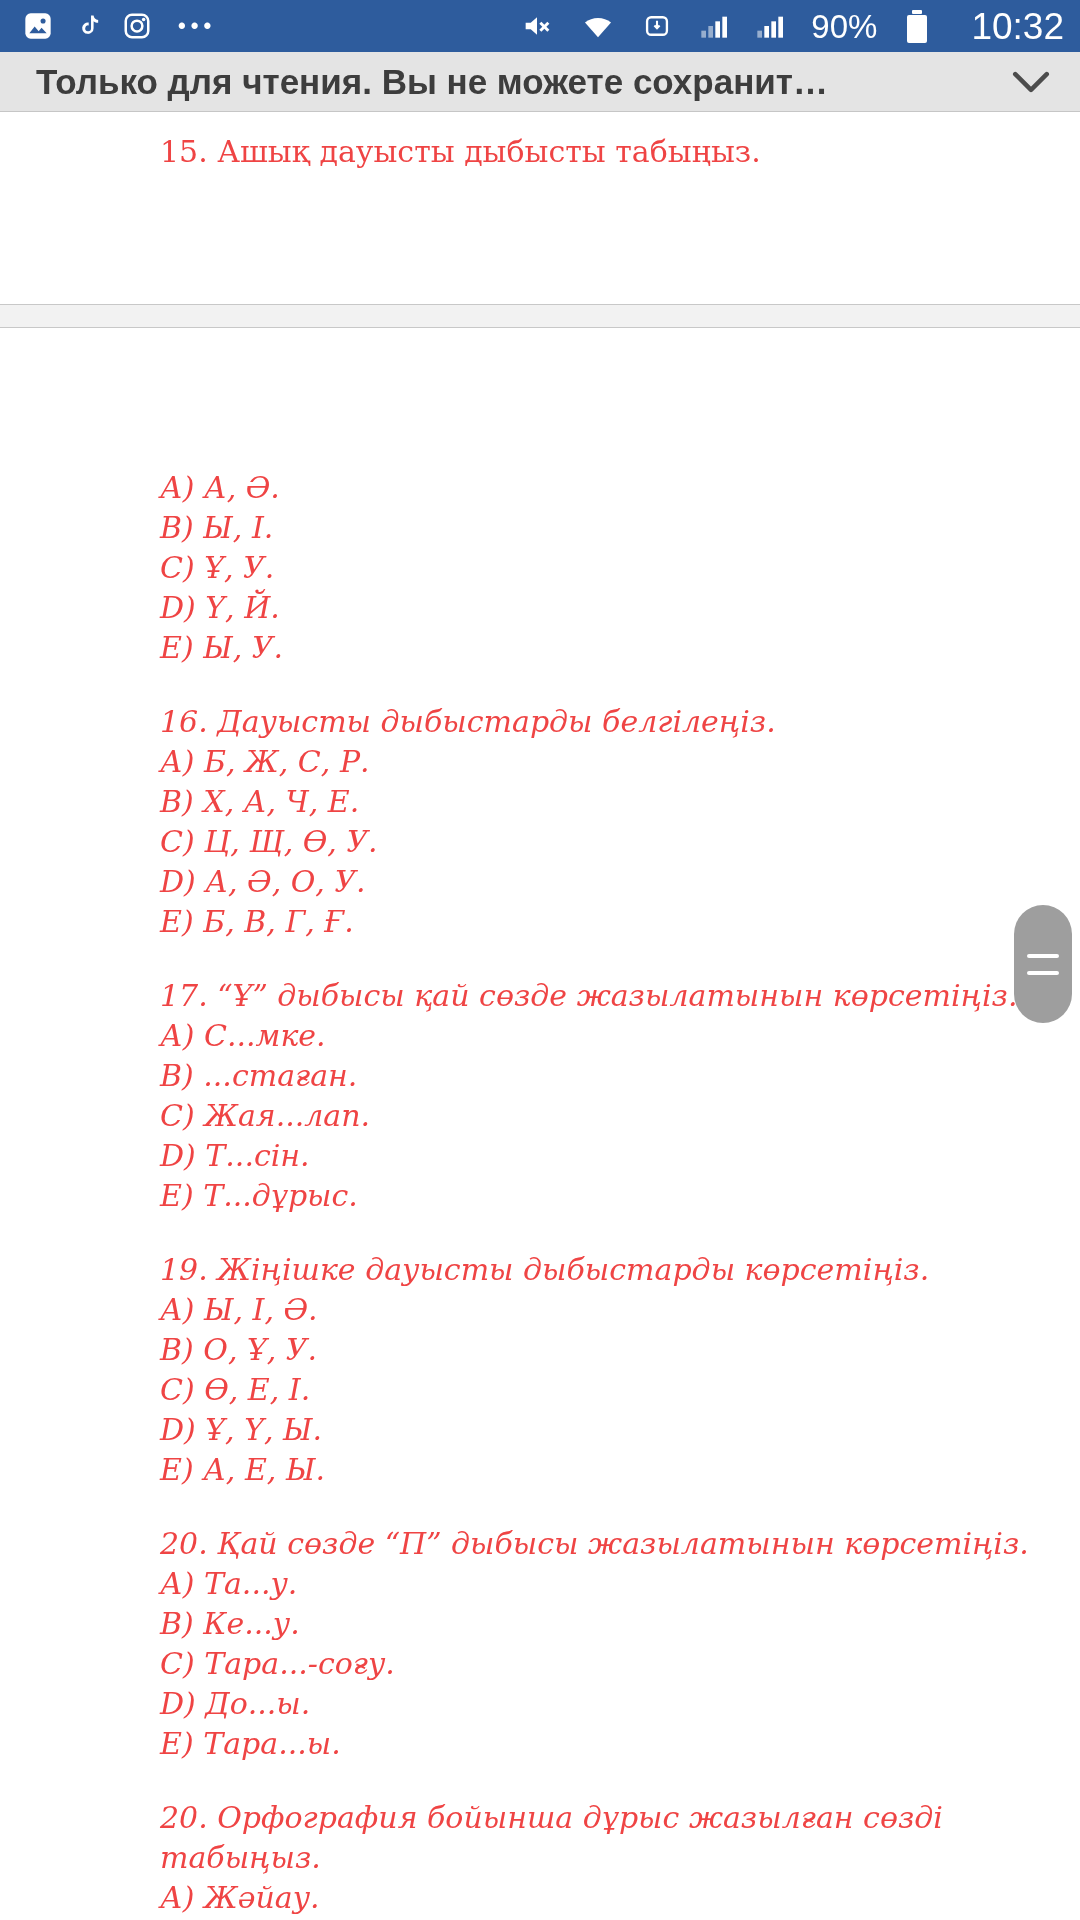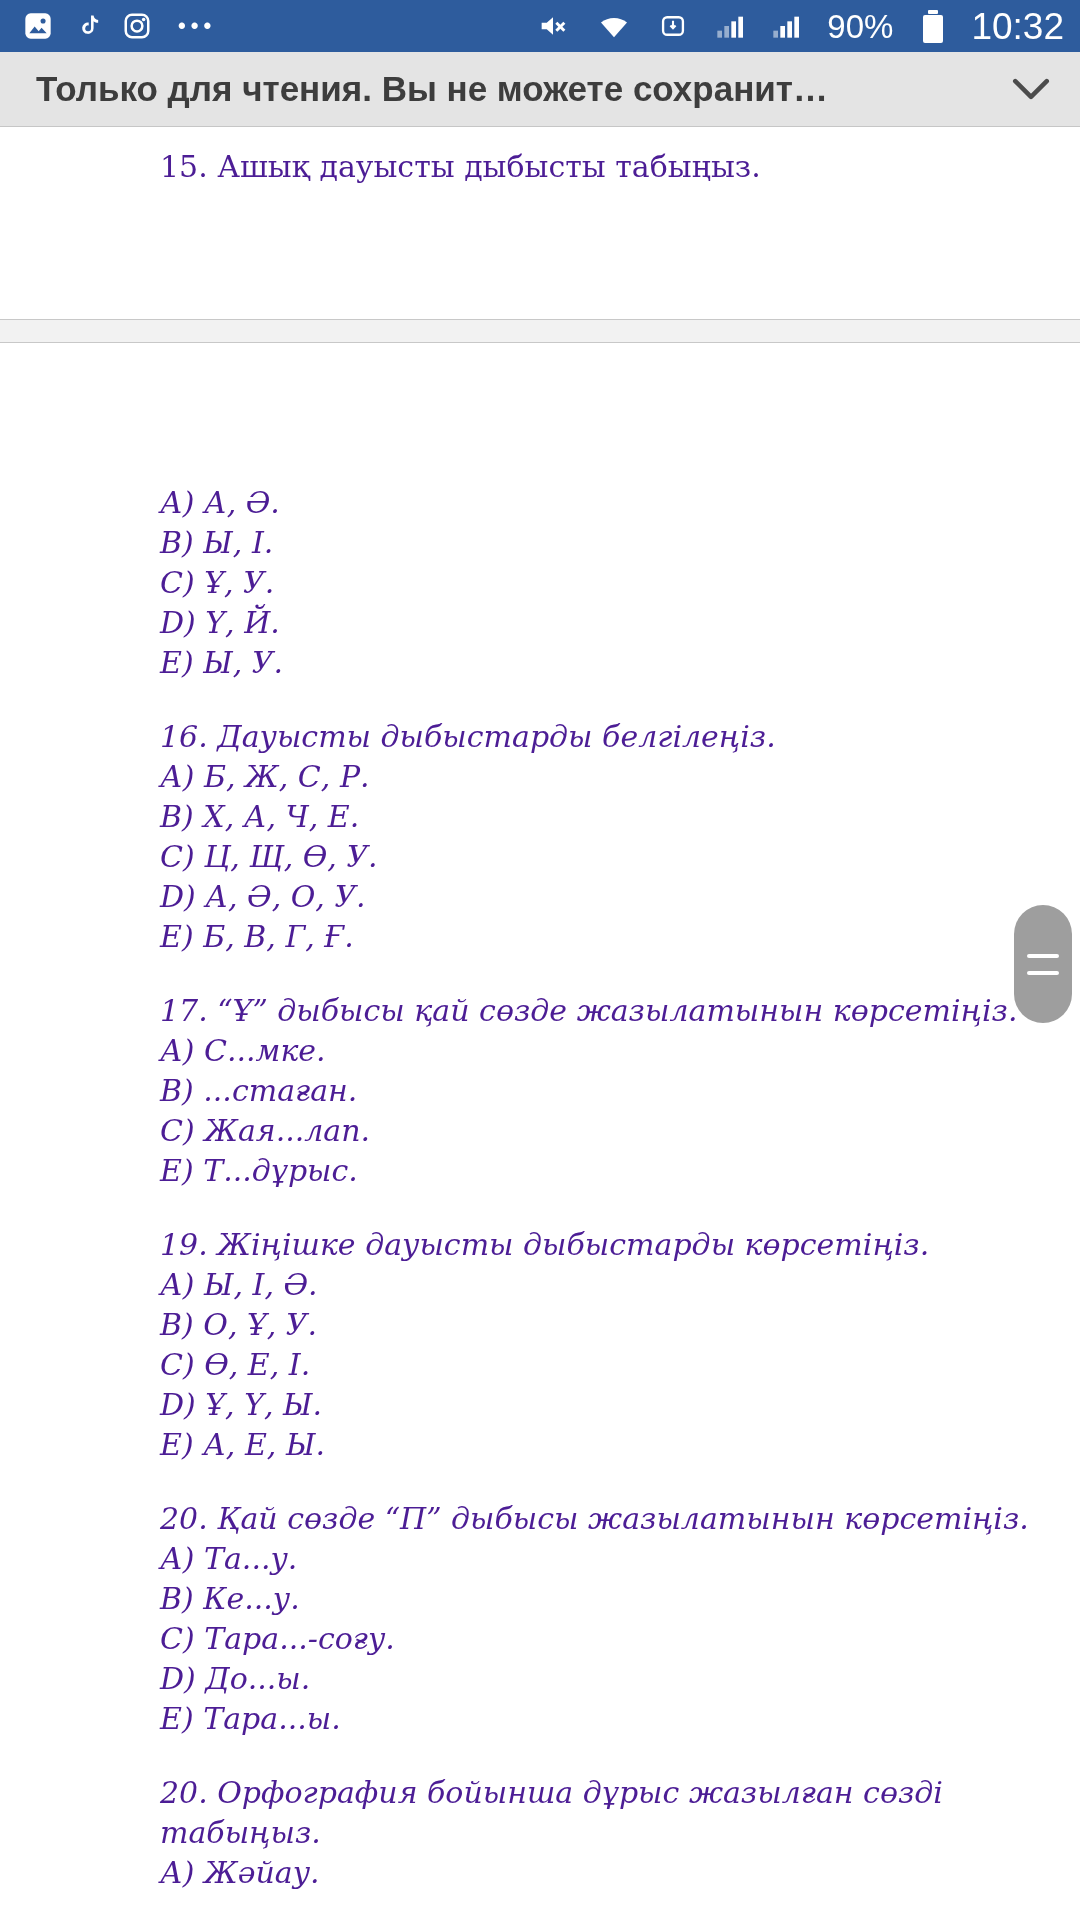--- a/index.html
+++ b/index.html
@@ -11,37 +11,37 @@
 
   
   .status-bar { flex:none; height:52px; background:#2e5c9d; color:#fff;
                 display:flex; align-items:center; justify-content:space-between;
                 padding:0 16px 0 22px; }
   .sb-left  { display:flex; align-items:center; gap:20px; }
   .sb-right { display:flex; align-items:center; gap:28px; }
   .icon { display:inline-flex; align-items:center; justify-content:center; }
   .sb-dots { font-size:22px; font-weight:bold; letter-spacing:5px; line-height:1; padding-left:6px; }
   .sb-percent { font-size:33px; line-height:1; }
-  .sb-time { font-size:37px; line-height:1; margin-left:0; }
+  .sb-time { font-size:37px; line-height:1; margin-left:16px; }
   .battery { display:flex; flex-direction:column; align-items:center; margin-left:2px; }
   .battery-tip  { width:10px; height:4px; background:#fff; border-radius:1px; }
   .battery-body { width:20px; height:28px; background:#fff; border-radius:2px; margin-top:1px; }
 
   
-  .banner { flex:none; height:75px; background:#e4e4e4;
+  .banner { flex:none; height:60px; background:#e4e4e4;
             border-bottom:1px solid #c6c6c6; box-shadow:0 2px 3px rgba(0,0,0,0.07);
             display:flex; align-items:center; justify-content:space-between;
             padding:0 28px 0 36px; }
   .banner-text { font-size:35px; font-weight:700; color:#3d3d3d; white-space:nowrap;
                  overflow:hidden; }
 
   
   .doc { flex:1; background:#fff; position:relative; overflow:hidden;
          font-family:"DejaVu Serif","Liberation Serif", serif;
-         font-size:30px; line-height:40px; color:#4c1d95;
+         font-size:30px; line-height:40px; color:#ef4444;
          padding:20px 40px 0 160px; }
   .line { white-space:pre-wrap; }
   .page-break { height:24px; background:#f2f2f2;
                 border-top:1px solid #c8c8c8; border-bottom:1px solid #c8c8c8;
                 margin:132px -40px 0 -160px; }
   .blocks { padding-top:140px; }
   .qblock { margin-bottom:34px;font-style:italic; }
 
   
   .scroll-handle { position:absolute; right:8px; top:905px; width:58px; height:118px;
@@ -150,20 +150,21 @@
           <div class="line">В) Х, А, Ч, Е.</div>
           <div class="line">С) Ц, Щ, Ө, У.</div>
           <div class="line">D) А, Ә, О, У.</div>
           <div class="line">Е) Б, В, Г, Ғ.</div>
         </div>
         <div class="qblock">
           <div class="line">17. “Ұ” дыбысы қай сөзде жазылатынын көрсетіңіз.</div>
           <div class="line">А) С...мке.</div>
           <div class="line">В) ...стаған.</div>
           <div class="line">С) Жая...лап.</div>
+          <div class="line">D) Т...сін.</div>
           <div class="line">Е) Т...дұрыс.</div>
         </div>
         <div class="qblock">
           <div class="line">19. Жіңішке дауысты дыбыстарды көрсетіңіз.</div>
           <div class="line">А) Ы, І, Ә.</div>
           <div class="line">В) О, Ұ, У.</div>
           <div class="line">С) Ө, Е, І.</div>
           <div class="line">D) Ұ, Ү, Ы.</div>
           <div class="line">Е) А, Е, Ы.</div>
         </div>

